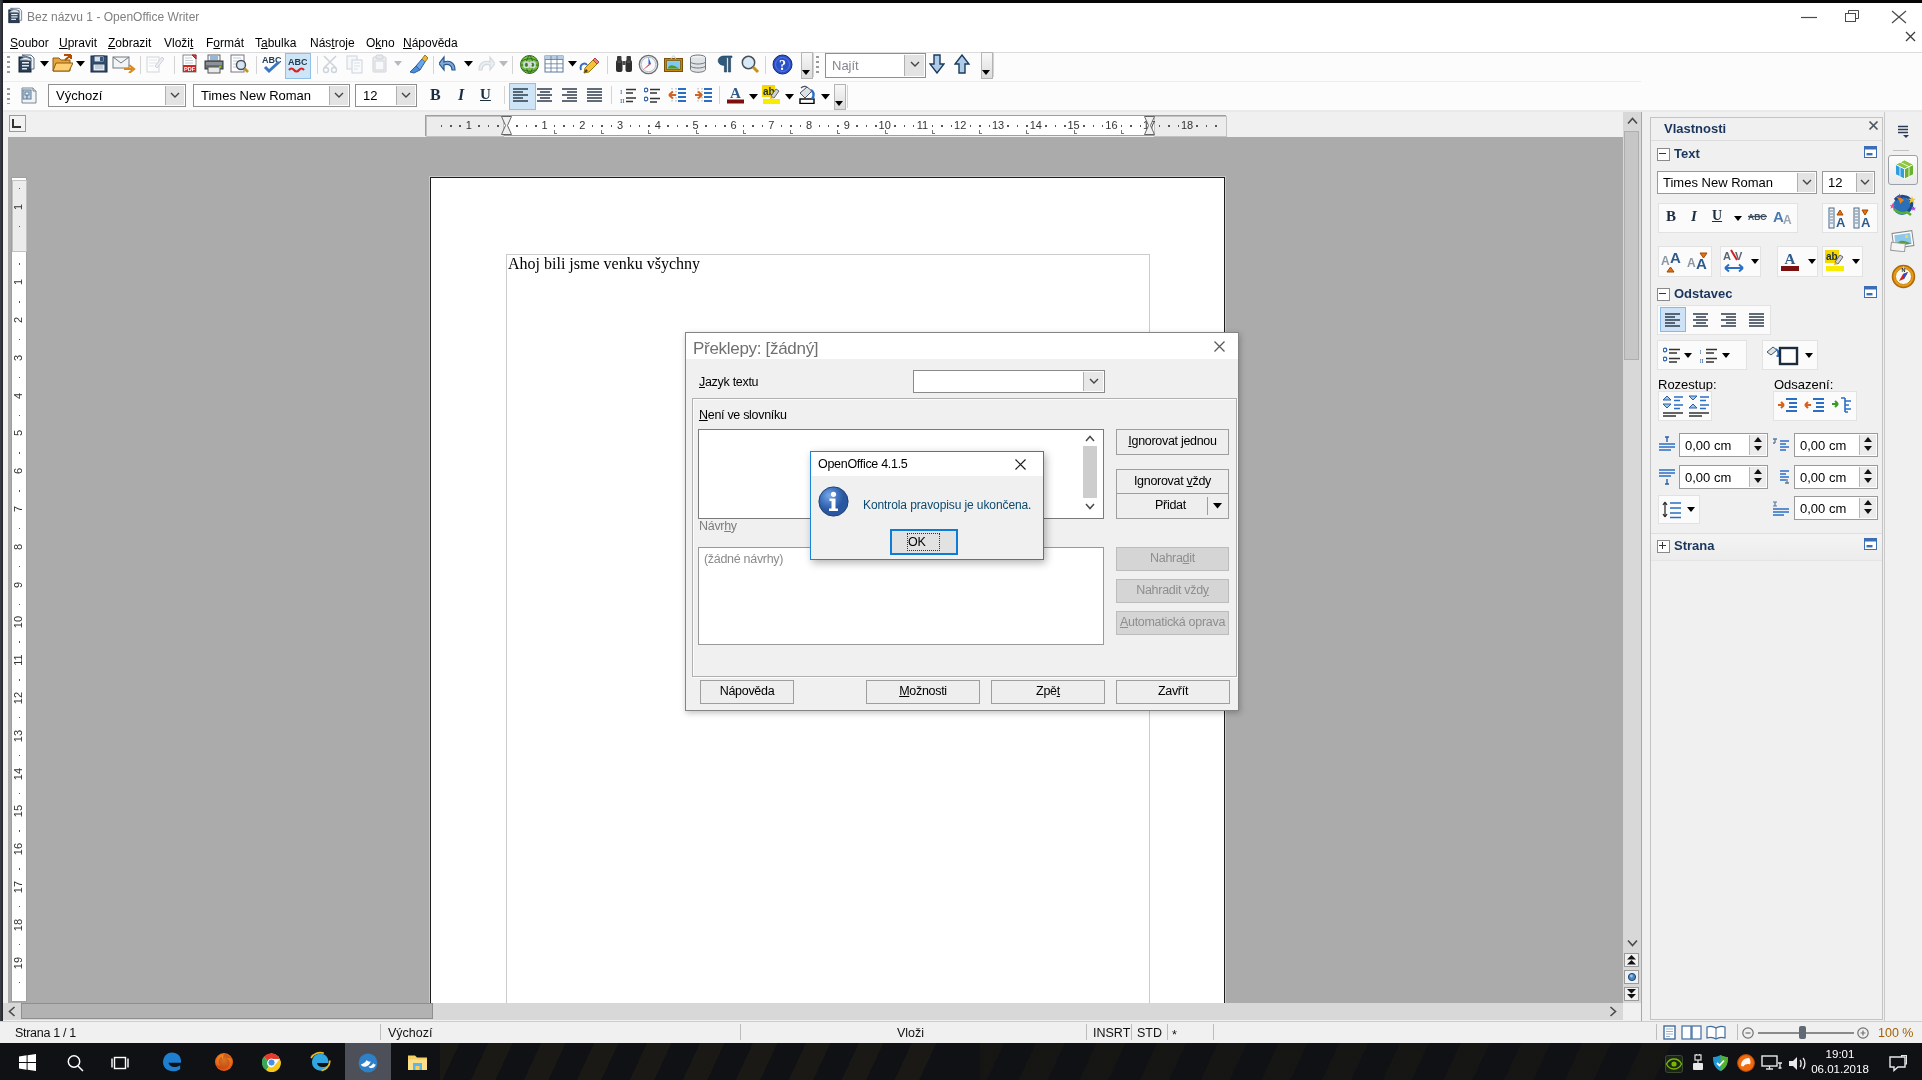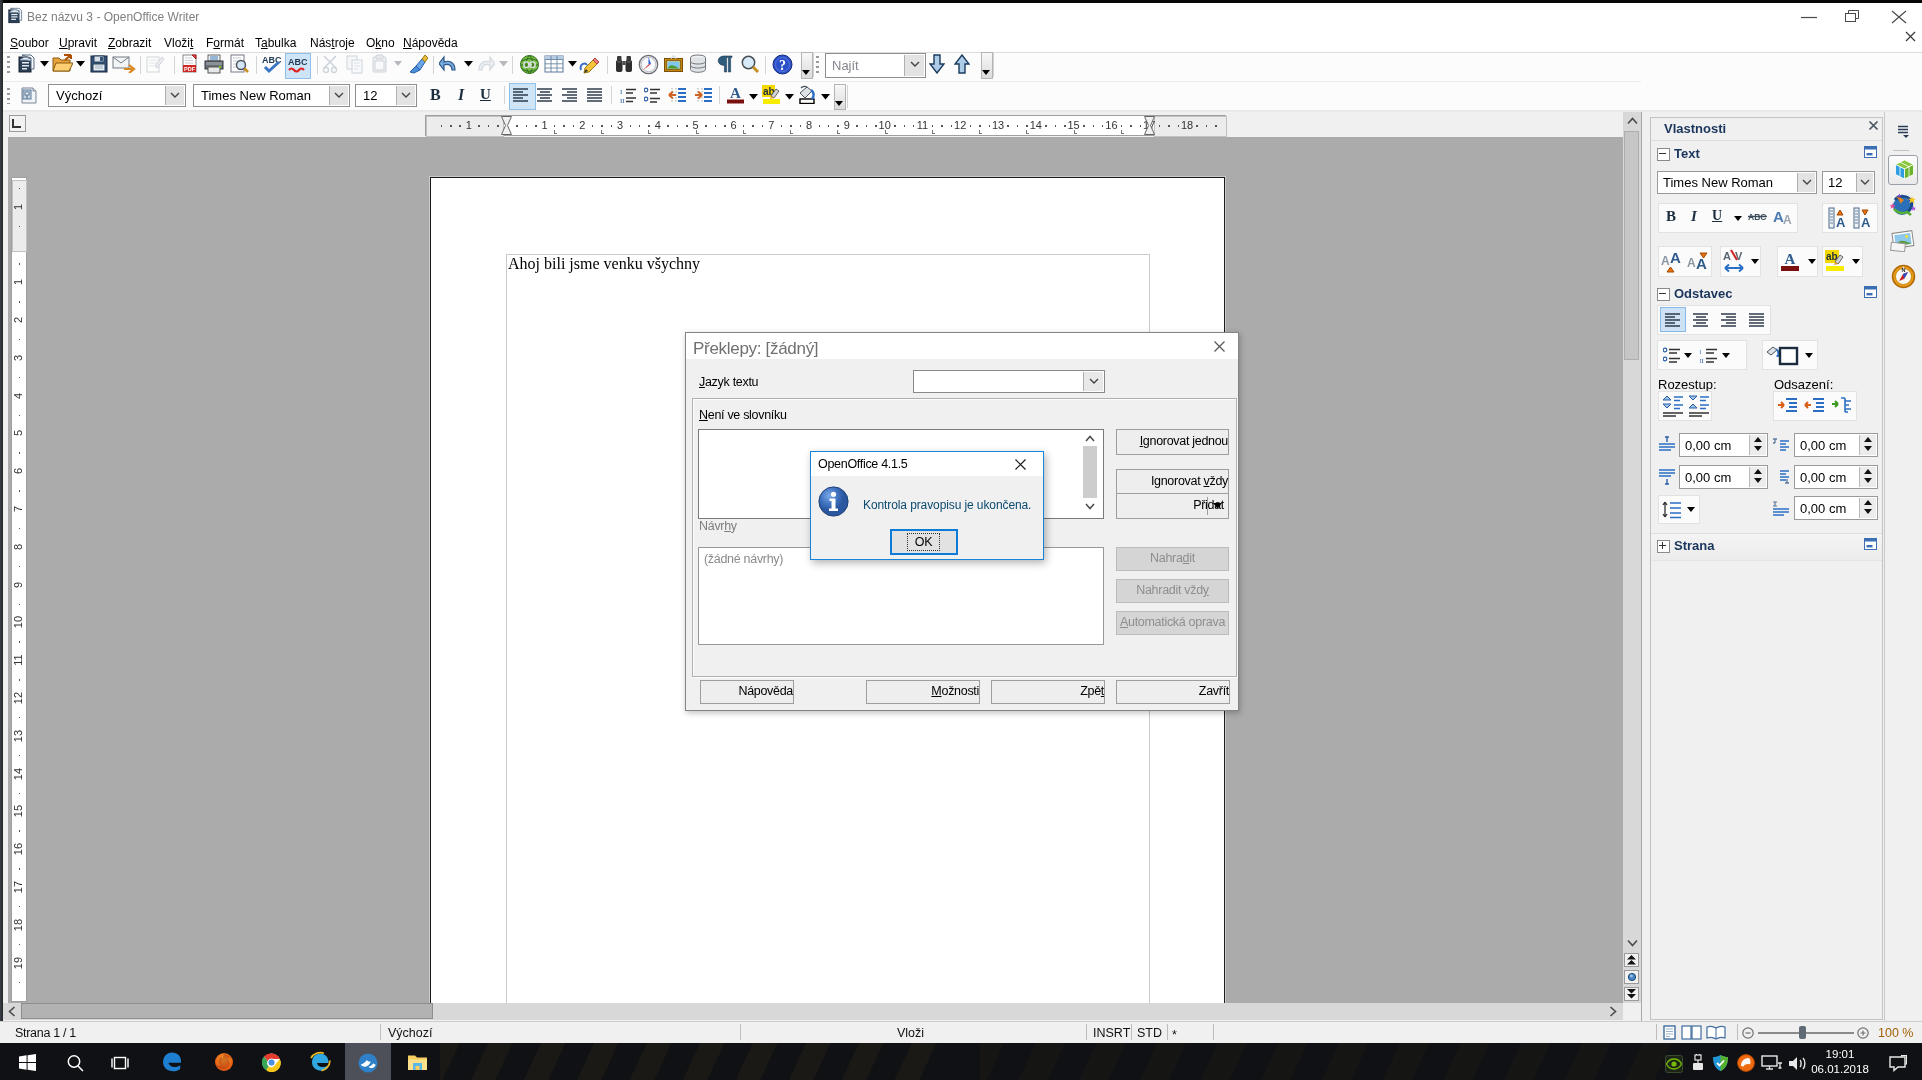--- a/index.html
+++ b/index.html
@@ -1,20 +1,20 @@
 <!DOCTYPE html>
 <html><head><meta charset="utf-8">
 <style>
 html,body{margin:0;padding:0}
 body{width:1922px;height:1080px;overflow:hidden;background:#f0f0f0;font-family:"Liberation Sans",sans-serif;font-size:12px;color:#000;position:relative}
 .a{position:absolute}
 .noselect{user-select:none}
 .u{text-decoration:underline}
 .ddbtn{background:linear-gradient(#f8f8f8,#dcdcdc);border:1px solid #b4b4b4}
-.btn{background:#eeeeee;border:1px solid #9e9e9e;text-align:right;line-height:22px}
+.btn{background:#eeeeee;border:1px solid #9e9e9e;text-align:center;line-height:22px}
 .btnd{background:#d5d5d5;border:1px solid #bcbcbc;color:#8e8e8e;text-align:center;line-height:22px}
 .combo{background:#fff;border:1px solid #8f8f8f}
 .cddb{position:absolute;right:1px;top:1px;bottom:1px;width:19px;background:#e3e3e3;border-left:1px solid #b0b0b0;text-align:center;color:#333}
 svg{display:block}
 .tseg{position:absolute;top:0;bottom:0;width:1px;background:#d4d4d4}
 </style></head>
 <body class="noselect">
 
 <div class="a" style="left:0;top:0;width:1922px;height:3px;background:#060606"></div>
 <div class="a" style="left:0;top:0;width:3px;height:1043px;background:linear-gradient(90deg,#3c4048,#23252a)"></div>
@@ -23,21 +23,21 @@
 <div class="a" style="left:8px;top:7px">
 <svg width="16" height="17" viewBox="0 0 20 20">
 <rect x="1" y="3" width="13" height="16" fill="#2b3f57" stroke="#16222f"></rect>
 <path d="M3 1 L14 1 L17 4 L17 16 L14 16 L14 4 Z" fill="#f4f6f8" stroke="#5a6f85"></path>
 <path d="M2 6 C6 1 12 2 15 7 L10 6 Z" fill="#e8edf2" stroke="#8399ad"></path>
 <rect x="4" y="8" width="8" height="1.6" fill="#e8eef4"></rect>
       <rect x="4" y="11" width="8" height="1.6" fill="#dfe7ee"></rect>
       <rect x="4" y="14" width="6" height="1.6" fill="#dfe7ee"></rect>
 </svg>
   </div>
-<div class="a" style="left:27px;top:10px;color:#7f7f7f;font-size:12px">Bez názvu 3 - OpenOffice Writer</div>
+<div class="a" style="left:27px;top:10px;color:#7f7f7f;font-size:12px">Bez názvu 1 - OpenOffice Writer</div>
 
 <svg class="a" style="left:1798px;top:8px" width="22" height="18" viewBox="0 0 22 18">
     <path d="M3 9.5 H19" stroke="#4a4a4a" stroke-width="1.2" fill="none"></path>
   </svg>
 <svg class="a" style="left:1841px;top:8px" width="22" height="18" viewBox="0 0 22 18">
     <rect x="4.5" y="5.5" width="10" height="8" fill="none" stroke="#4a4a4a"></rect>
     <path d="M7.5 5.5 V2.5 H17.5 V10.5 H14.5" fill="none" stroke="#4a4a4a"></path>
   </svg>
 <svg class="a" style="left:1888px;top:8px" width="22" height="18" viewBox="0 0 22 18">
     <path d="M4 3 L18 15 M18 3 L4 15" stroke="#4a4a4a" stroke-width="1.2"></path>
@@ -1078,14 +1078,14 @@
           <stop offset="0.55" stop-color="#4577c4"></stop>
           <stop offset="1" stop-color="#2a57a0"></stop>
         </radialGradient>
       </defs>
       <circle cx="15.5" cy="15.5" r="14.6" fill="url(#ig)" stroke="#1d3f74"></circle>
       <circle cx="15.5" cy="8.3" r="2.6" fill="#fff"></circle>
       <path d="M11.5 12.5 H17.5 V22.5 H20 V25 H11 V22.5 H13.5 V15 H11.5 Z" fill="#fff"></path>
     </svg>
 <div style="position:absolute;left:52px;top:46px;font-size:12px;color:#0c4a6e;letter-spacing:-0.1px">Kontrola pravopisu je ukončena.</div>
 <div style="position:absolute;left:79px;top:77px;width:68px;height:26px;background:#e2e2e2;border:2px solid #0c7cd8;box-sizing:border-box"></div>
-<div style="position:absolute;left:96px;top:81px;width:33px;height:18px;border:1px dotted #333;box-sizing:border-box;text-align:center;font-size:12.5px;line-height:16px">OK</div>
+<div style="position:absolute;left:96px;top:81px;width:33px;height:18px;border:1px dotted #333;box-sizing:border-box;font-size:12.5px;line-height:16px">OK</div>
 </div>
 
 </body></html>

